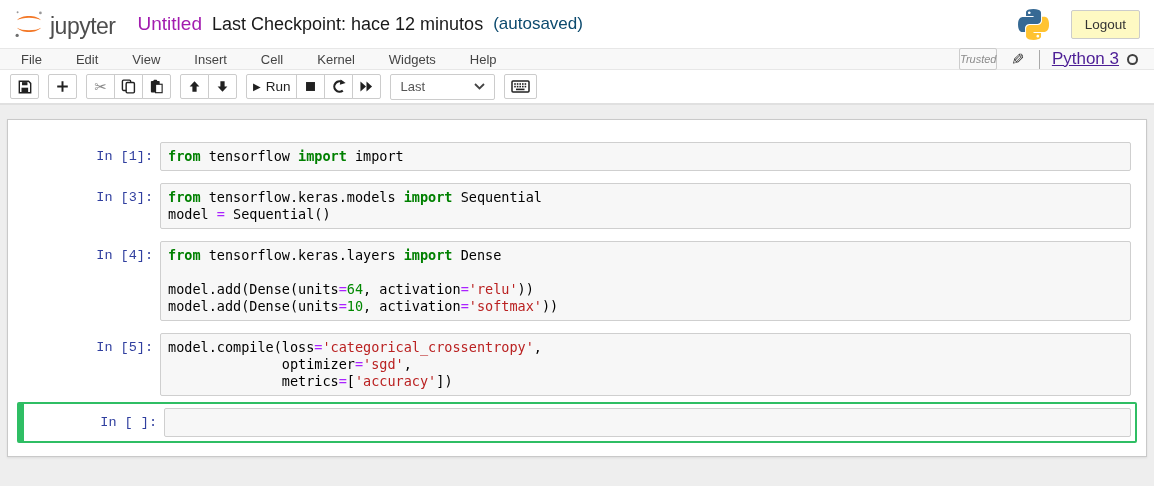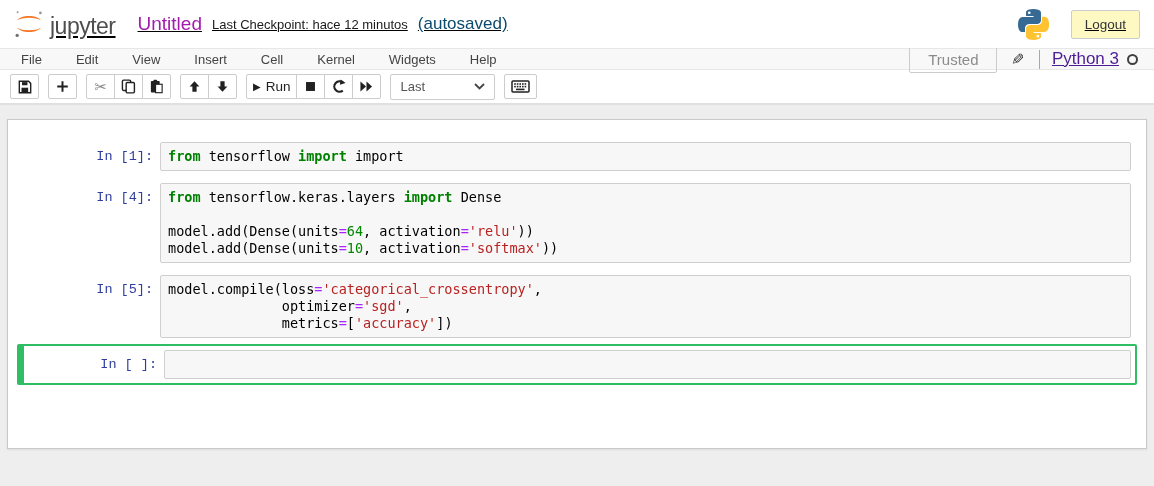--- a/index.html
+++ b/index.html
@@ -8,26 +8,26 @@
     width:1154px; height:486px; overflow:hidden;
     background:#eeeeee;
     font-family:"Liberation Sans", sans-serif;
     -webkit-font-smoothing:antialiased;
   }
 
   
   .header-bar {
     background:#fff; height:48px;
     display:flex; align-items:center;
-    padding:0 14px; position:relative;text-decoration:underline;
+    padding:0 14px; position:relative;
   }
   .logo { display:flex; align-items:flex-end; gap:6px; cursor:pointer; }
   .logo-text { font-size:23px; color:#4e4e4e; letter-spacing:-0.5px; line-height:1; padding-bottom:3px; }
   .nb-title { font-size:19px; color:#a21caf; margin-left:22px; cursor:pointer; }
-  .checkpoint { font-size:13px; color:#1a1a1a; margin-left:10px; }
+  .checkpoint { font-size:18px; color:#1a1a1a; margin-left:10px; }
   .autosaved { font-size:17px; color:#0c4a6e; margin-left:10px; }
   .header-right { margin-left:auto; display:flex; align-items:center; }
   .logout-btn {
     margin-left:22px; padding:6px 13px; background:#fef9c3;
     border:1px solid #ccc; border-radius:2px;
     font-size:13.5px; color:#333; font-family:inherit; cursor:pointer;
   }
 
   
   .menubar {
@@ -37,21 +37,21 @@
   }
   .menu-items { display:flex; list-style:none; margin:0; padding:0; }
   .menu-item {
     display:flex; align-items:center; padding:0 17px;
     font-size:13px; color:#444; cursor:pointer;
   }
   .menu-item:first-child { padding-left:5px; }
   .menubar-right { margin-left:auto; display:flex; align-items:center; }
   .trusted-btn {
     border:1px solid #ccc; border-radius:2px; background:transparent;
-    color:#8b8b8b; font-size:15px; padding:4px 18px; font-family:inherit;
+    color:#8b8b8b; font-size:11px; padding:4px 0; font-family:inherit;font-style:italic;
   }
   .pencil-icon { font-size:16px; color:#333; margin-left:14px; transform:scaleX(-1); cursor:pointer; }
   .mb-divider { width:1px; height:19px; background:#a8a8a8; margin:0 12px 0 14px; }
   .kernel-name { font-size:17px; color:#4c1d95;text-decoration:underline; }
   .kernel-indicator {
     width:11px; height:11px; border:2px solid #404040; border-radius:50%;
     margin-left:8px; background:transparent;
   }
 
   
@@ -282,20 +282,24 @@
   </div>
 </div>
 
 <div class="notebook">
   <div id="cell-list">
   <div class="cell">
     <div class="prompt">In [1]:</div>
     <div class="input-area"><div class="code-line"><span class="tok-kw">from</span><span class="tok-pl"> tensorflow </span><span class="tok-kw">import</span><span class="tok-pl"> import</span></div></div>
   </div>
 
+  <div class="cell">
+    <div class="prompt">In [3]:</div>
+    <div class="input-area"><div class="code-line"><span class="tok-kw">from</span><span class="tok-pl"> tensorflow.keras.models </span><span class="tok-kw">import</span><span class="tok-pl"> Sequential</span></div><div class="code-line"><span class="tok-pl">model </span><span class="tok-op">=</span><span class="tok-pl"> Sequential()</span></div></div>
+  </div>
 
   <div class="cell">
     <div class="prompt">In [4]:</div>
     <div class="input-area"><div class="code-line"><span class="tok-kw">from</span><span class="tok-pl"> tensorflow.keras.layers </span><span class="tok-kw">import</span><span class="tok-pl"> Dense</span></div><div class="code-line">&nbsp;</div><div class="code-line"><span class="tok-pl">model.add(Dense(units</span><span class="tok-op">=</span><span class="tok-num">64</span><span class="tok-pl">, activation</span><span class="tok-op">=</span><span class="tok-str">'relu'</span><span class="tok-pl">))</span></div><div class="code-line"><span class="tok-pl">model.add(Dense(units</span><span class="tok-op">=</span><span class="tok-num">10</span><span class="tok-pl">, activation</span><span class="tok-op">=</span><span class="tok-str">'softmax'</span><span class="tok-pl">))</span></div></div>
   </div>
 
   <div class="cell">
     <div class="prompt">In [5]:</div>
     <div class="input-area"><div class="code-line"><span class="tok-pl">model.compile(loss</span><span class="tok-op">=</span><span class="tok-str">'categorical_crossentropy'</span><span class="tok-pl">,</span></div><div class="code-line"><span class="tok-pl">              optimizer</span><span class="tok-op">=</span><span class="tok-str">'sgd'</span><span class="tok-pl">,</span></div><div class="code-line"><span class="tok-pl">              metrics</span><span class="tok-op">=</span><span class="tok-pl">[</span><span class="tok-str">'accuracy'</span><span class="tok-pl">])</span></div></div>
   </div>

